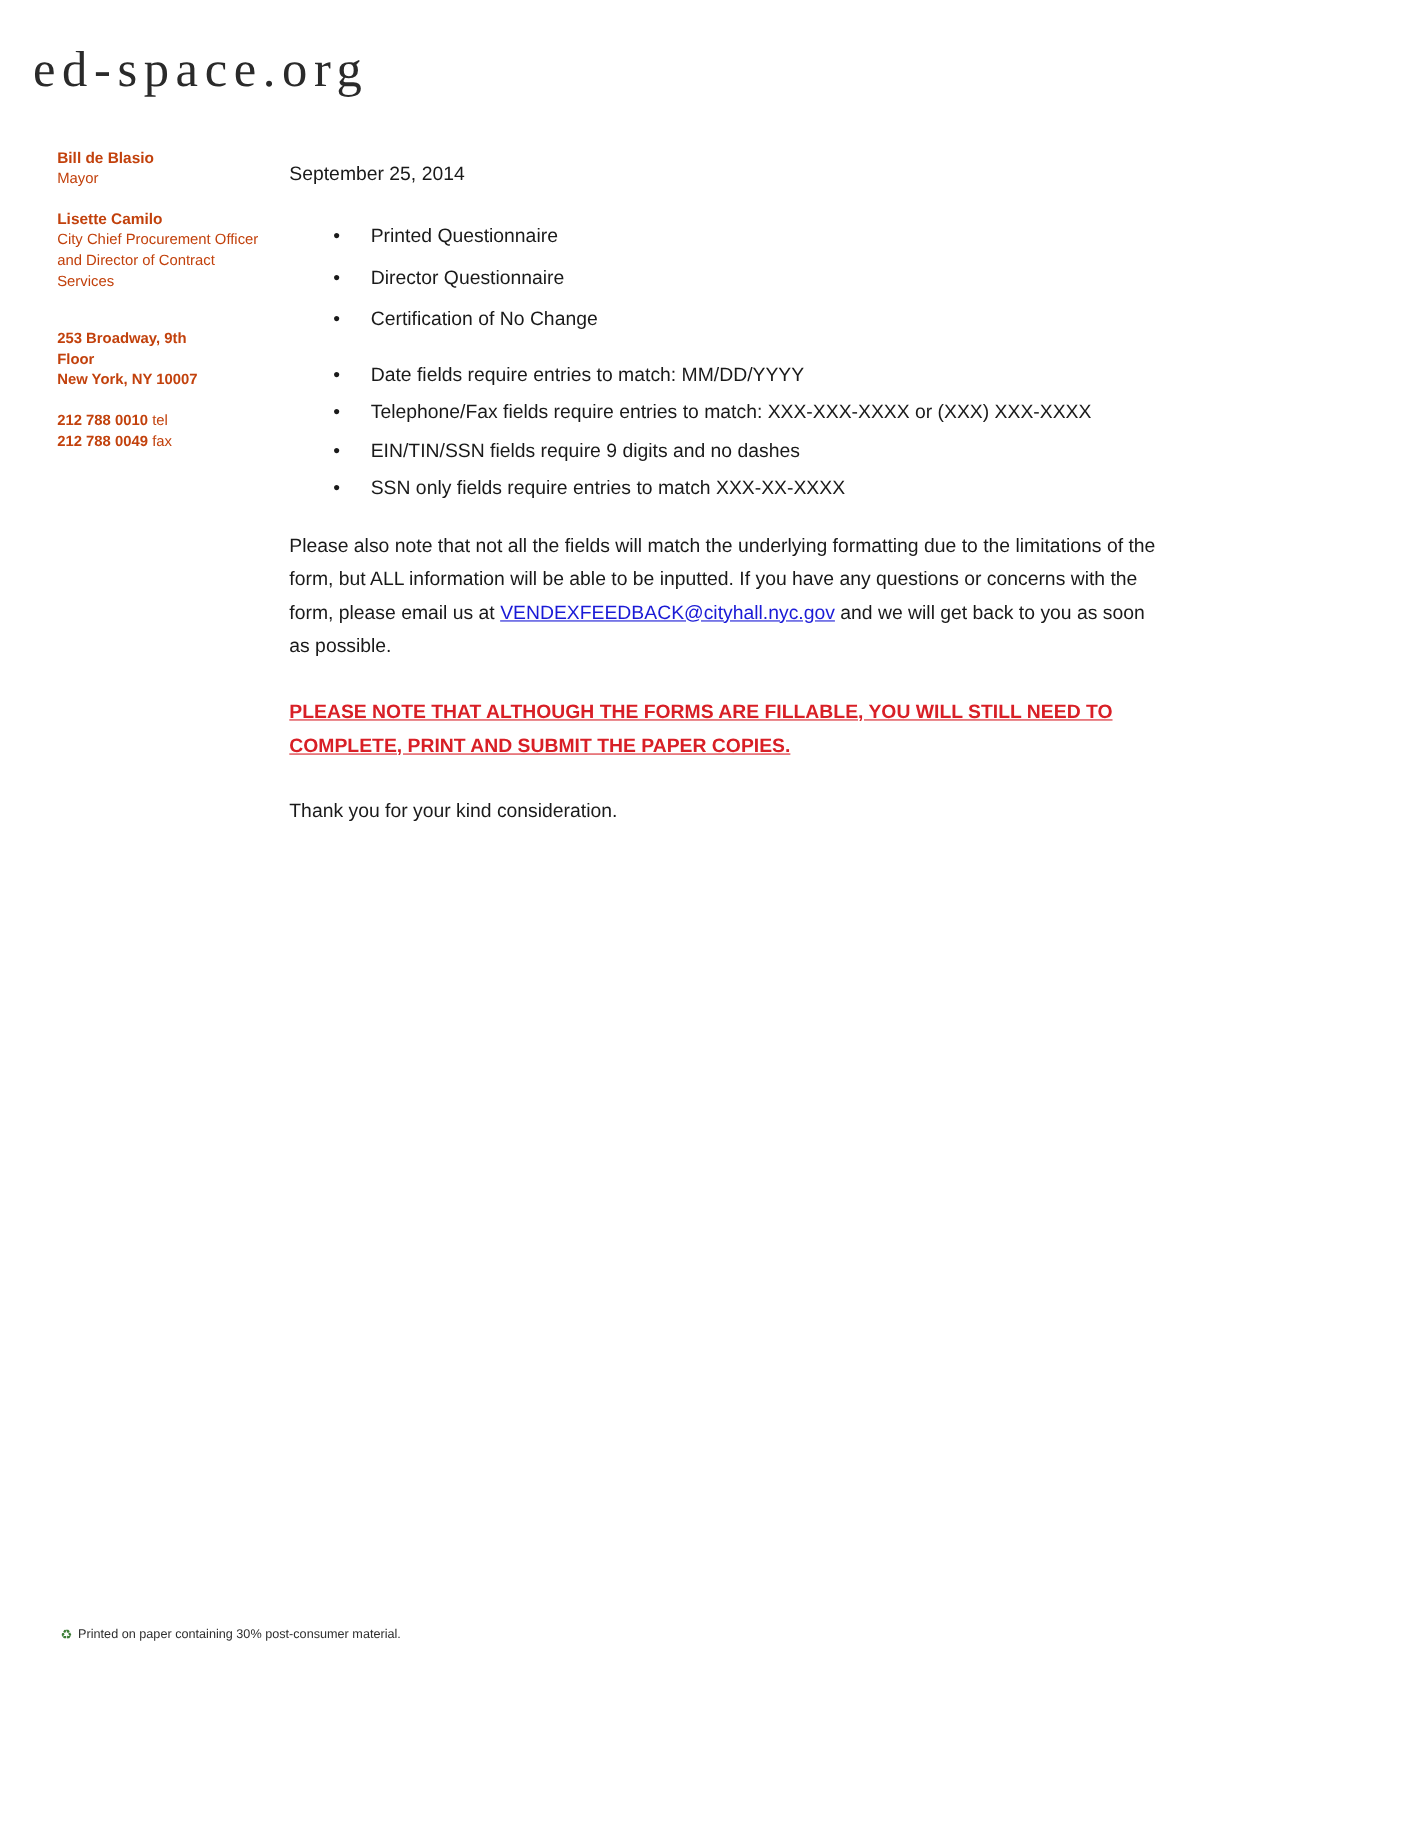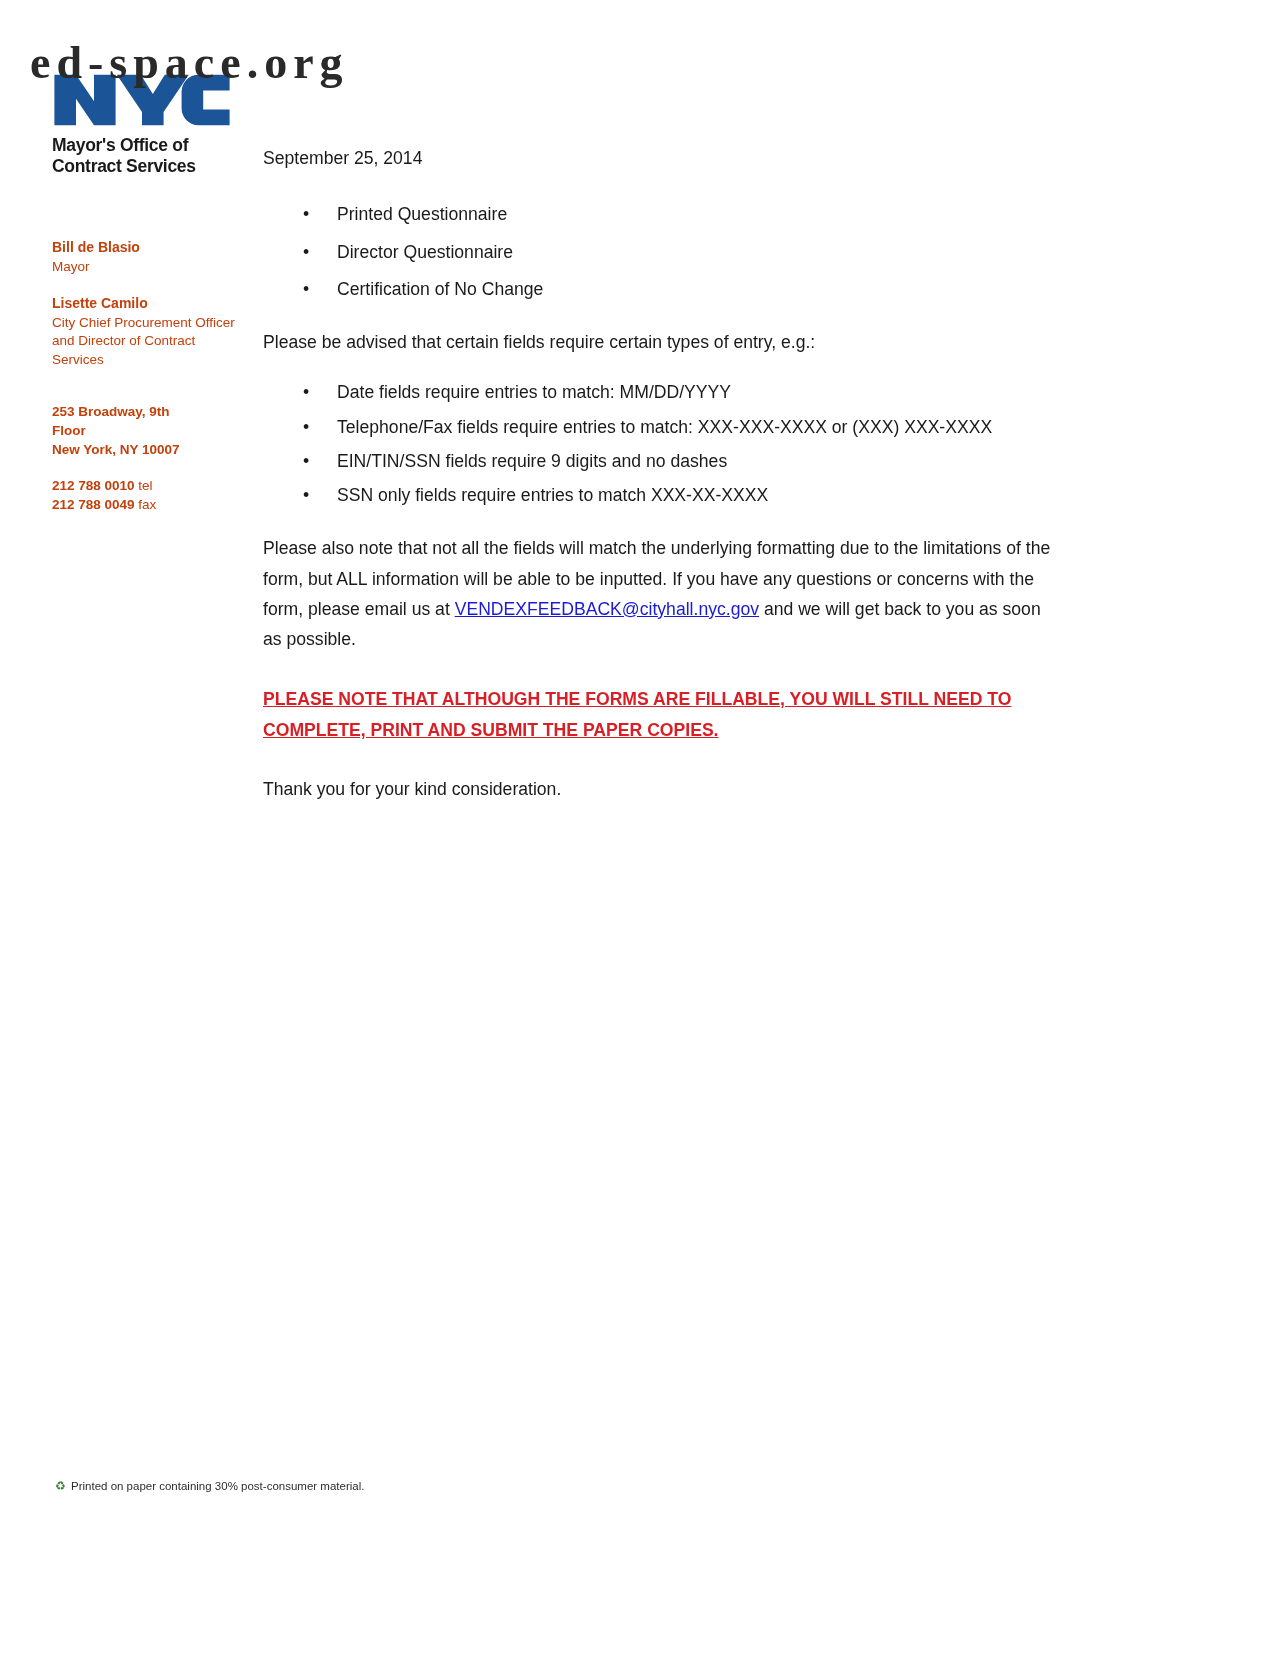--- a/index.html
+++ b/index.html
@@ -23,21 +23,21 @@
   .watermark {
     position: absolute;
     left: 30px;
     top: 36px;
     font-family: "Liberation Serif", serif;
     font-size: 46px;
     letter-spacing: 6px;
     color: #2a2a2a;
     white-space: nowrap;
     z-index: 5;
-    font-weight: 700;
+    font-weight: 400;
   }
 
   
   .sidebar {
     position: absolute;
     left: 52px;
     top: 72px;
     width: 185px;
   }
   .logo-block {
@@ -147,36 +147,20 @@
 </style>
 </head>
 <body>
 
 <div class="page">
 
   <div class="watermark">ed-space.org</div>
 
   <div class="sidebar">
 
-    <div class="logo-block">
-      <svg class="nyc-logo" viewBox="0 0 300 92" aria-hidden="true">
-        <g fill="#1c5498">
-
-          <path d="M4 4 h36 l30 44 V4 h36 v84 H70 L40 44 v44 H4 Z"></path>
-
-          <path d="M108 4 h40 l20 32 L188 4 h40 l-42 62 v22 h-36 V66 Z"></path>
-
-          <path d="M296 4 v26 h-44 v32 h44 v26 h-52 a28 28 0 0 1 -28 -28 V32 a28 28 0 0 1 28 -28 Z"></path>
-        </g>
-      </svg>
-      <div class="logo-caption">
-        <div>Mayor's Office of</div>
-        <div>Contract Services</div>
-      </div>
-    </div>
 
     <div class="sidebar-info">
 
       <div class="si-group">
         <div class="si-name">Bill de Blasio</div>
         <div class="si-role">Mayor</div>
       </div>
 
       <div class="si-group">
         <div class="si-name">Lisette Camilo</div>
@@ -216,21 +200,20 @@
       <li>
         <span class="bullet-dot">•</span>
         <span>Director Questionnaire</span>
       </li>
       <li>
         <span class="bullet-dot">•</span>
         <span>Certification of No Change</span>
       </li>
     </ul>
 
-    <p>Please be advised that certain fields require certain types of entry, e.g.:</p>
 
     <ul class="bullets tight">
       <li>
         <span class="bullet-dot">•</span>
         <span>Date fields require entries to match: MM/DD/YYYY</span>
       </li>
       <li>
         <span class="bullet-dot">•</span>
         <span>Telephone/Fax fields require entries to match: XXX-XXX-XXXX or (XXX) XXX-XXXX</span>
       </li>

